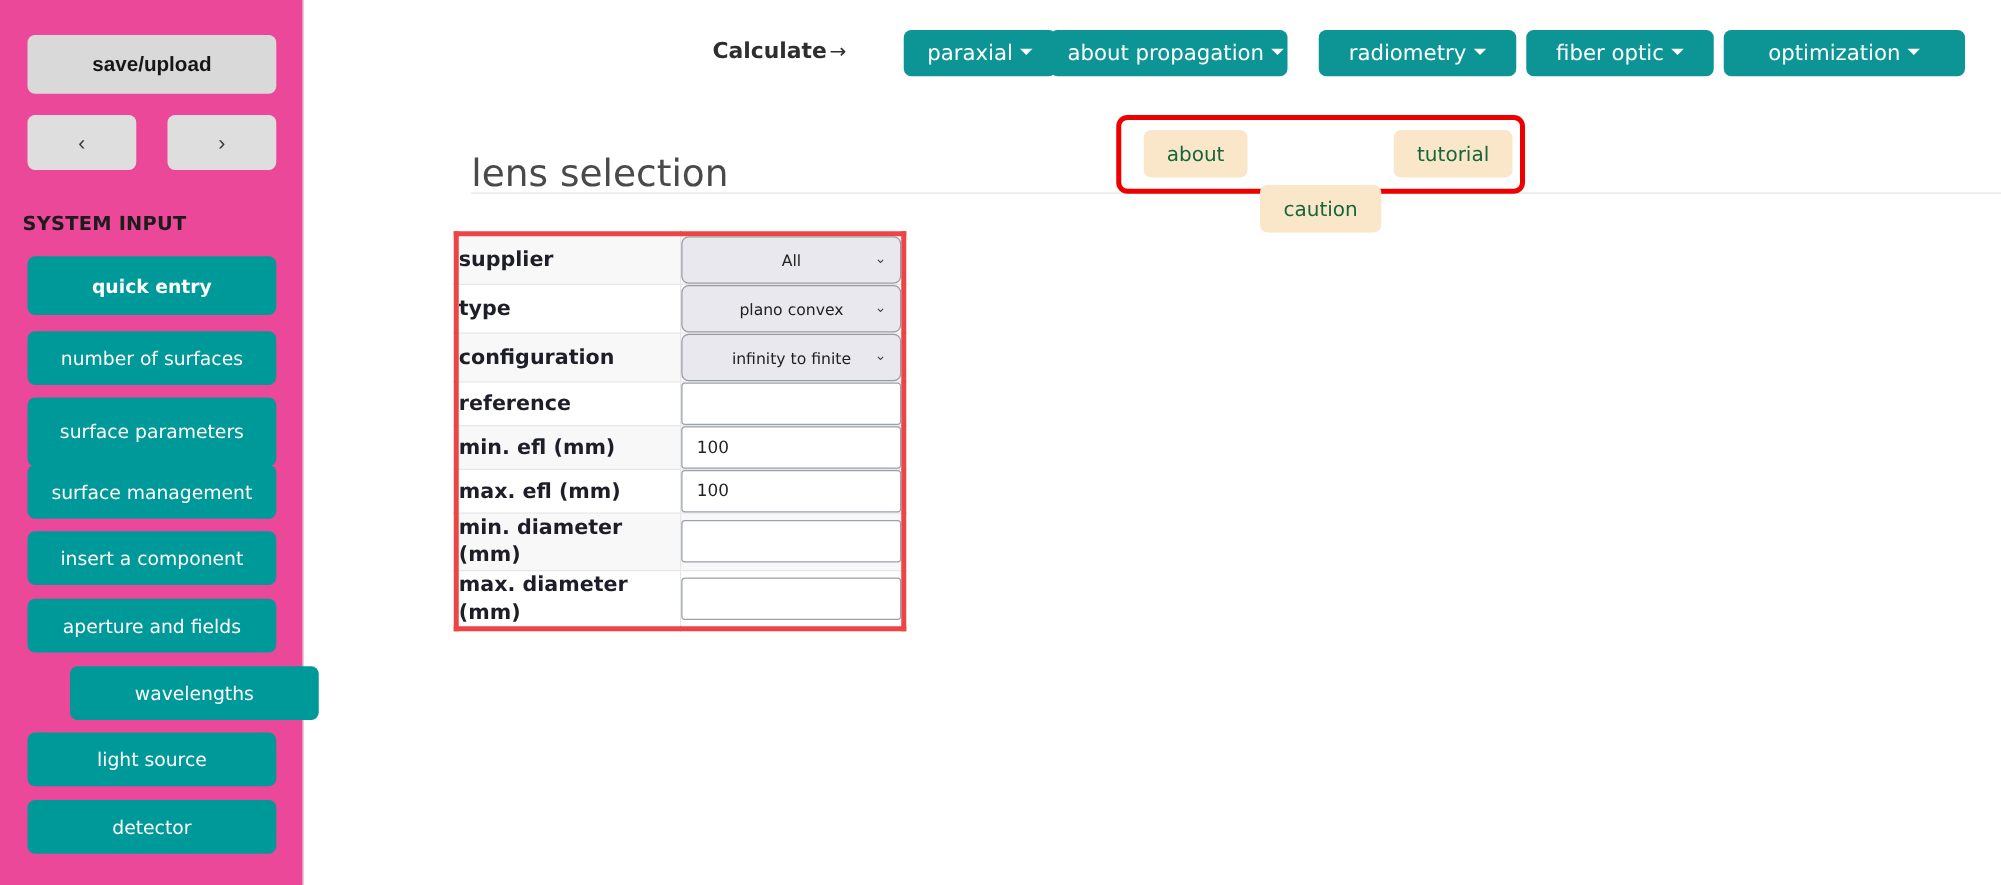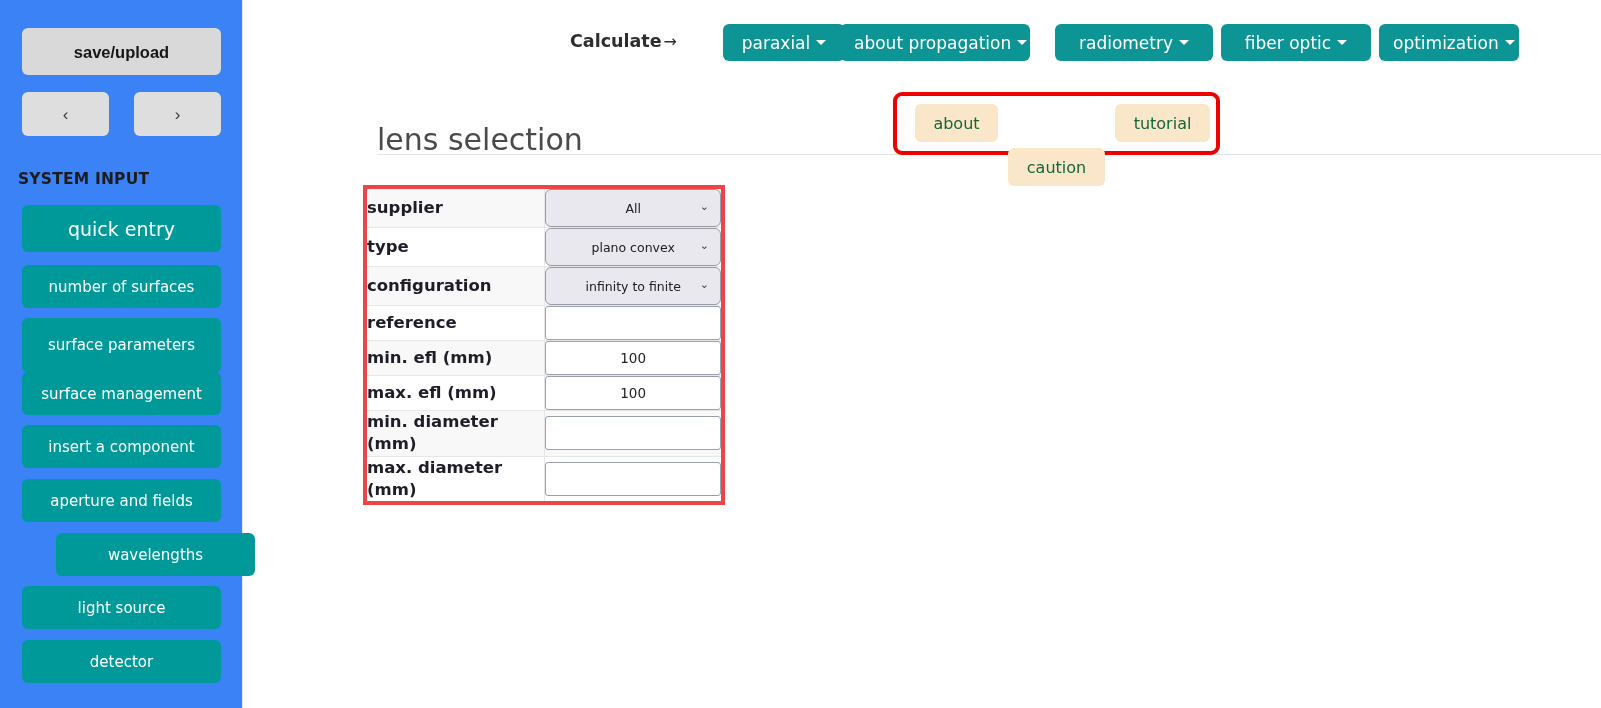--- a/index.html
+++ b/index.html
@@ -20,21 +20,21 @@
     background: #ffffff;
   }
 
   
   #sidebar {
     position: absolute;
     left: 0;
     top: 0;
     width: 243px;
     height: 708px;
-    background: #3b82f6;
+    background: #ec4899;
     border-right: 1px solid #e6e6e6;
     padding: 0;
   }
 
   .side-btn {
     display: block;
     border: none;
     outline: none;
     cursor: pointer;
     border-radius: 6px;
@@ -84,22 +84,22 @@
     background: #009999;
     color: #ffffff;
     border: none;
     border-radius: 6px;
     cursor: pointer;
     text-align: center;
     font-size: 15px;
     font-family: "DejaVu Sans", sans-serif;
   }
   .nav-btn.active {
-    font-size: 19px;
-    font-weight: normal;
+    font-size: 15px;
+    font-weight: bold;
   }
 
   
   #topnav {
     position: absolute;
     left: 243px;
     top: 0;
     width: 1358px;
     height: 82px;
   }
@@ -259,21 +259,21 @@
 
   .txt {
     width: 100%;
     height: 34px;
     background: #ffffff;
     border: 1px solid #9aa0ac;
     border-radius: 3px;
     font-size: 13.5px;
     color: #222222;
     font-family: "DejaVu Sans", sans-serif;
-    text-align: center;
+    text-align: left;
     padding: 0 11px;
     outline: none;
   }
 
   .search-btn {
     position: absolute;
     left: 230px;
     top: 553px;
     width: 124px;
     height: 40px;
@@ -315,21 +315,21 @@
 
   <div id="topnav">
     <div class="calc-label">
       <span>Calculate</span><span class="calc-arrow">→</span>
     </div>
     <div id="menu-buttons">
         <button class="menu-btn" style="left: 460px; width: 122px; margin-left: 20px;"><span>paraxial</span><span class="caret"></span></button>
         <button class="menu-btn" style="left: 597px; width: 190px;"><span>about propagation</span><span class="caret"></span></button>
         <button class="menu-btn" style="left: 812px; width: 158px;"><span>radiometry</span><span class="caret"></span></button>
         <button class="menu-btn" style="left: 978px; width: 150px;"><span>fiber optic</span><span class="caret"></span></button>
-        <button class="menu-btn" style="left: 1136px; width: 140px;"><span>optimization</span><span class="caret"></span></button>
+        <button class="menu-btn" style="left: 1136px; width: 193px;"><span>optimization</span><span class="caret"></span></button>
       </div>
   </div>
 
   <div id="main">
 
     <h1 class="page-title">lens selection</h1>
 
     <div class="title-rule"></div>
 
     <div class="highlight-box"></div>

